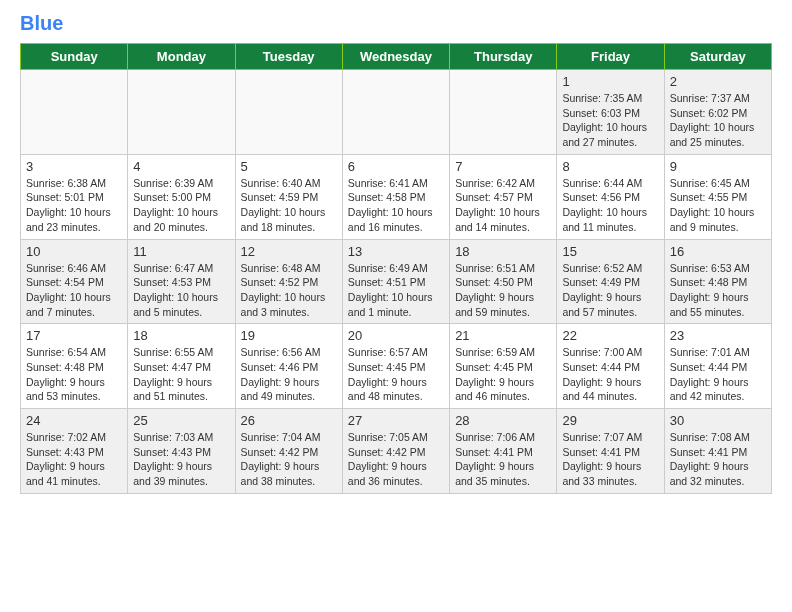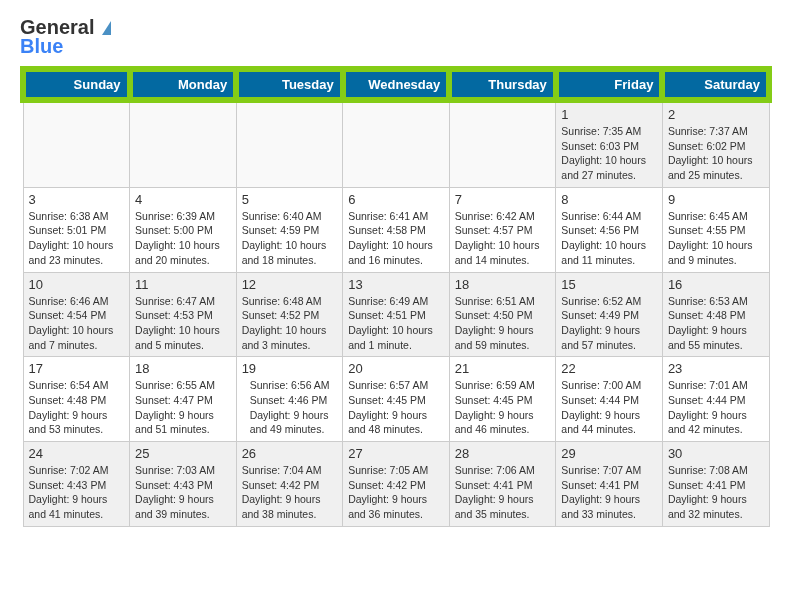--- a/index.html
+++ b/index.html
@@ -32,26 +32,26 @@
       font-size: 15px;
       color: #555;
     }
     table {
       width: 100%;
       border-collapse: collapse;
       margin: 0 10px;
       width: calc(100% - 20px);
     }
     th {
-      background: #0369a1;
+      background: #15803d;
       color: #fff;
-      text-align: right;
+      text-align: center;
       padding: 5px 6px;
       font-size: 13px;
-      border: 6px solid #84cc16;
+      border: 1px solid #84cc16;
     }
     td {
       vertical-align: top;
       padding: 4px 5px;
       border: 1px solid #ccc;
       font-size: 11px;
       color: #333;
       background: #fff;
       min-height: 70px;
       width: 14.28%;
@@ -71,26 +71,20 @@
     .day-info {
       font-size: 10.5px;
       line-height: 1.4;
     }
   </style>
 </head>
 <body>
 
 <div class="header">
   <div class="logo">
-    <div style="display:flex; align-items:center;">
-      <div style="font-size:20px; font-weight:bold; color:#333; line-height:1.15;">
-        <span style="color:#333;">General</span>
-        <span style="display:inline-block; width:0; height:0; border-left:9px solid transparent; border-right:0px solid transparent; border-bottom:14px solid #4a90c4; margin-left:2px; vertical-align:middle; margin-bottom:2px;"></span>
-      </div>
-    </div>
     <div style="font-size:20px; font-weight:bold; color:#3b82f6; margin-top:-4px;">Blue</div>
   </div>
   <div class="title-block">
     <div class="month-title"></div>
     <div class="location"></div>
   </div>
 </div>
 
 <div style="padding: 0 10px 10px 10px;">
   <table>
@@ -239,21 +233,21 @@
           </td>
           <td>
             <span class="day-num">18</span>
             <div class="day-info" style="white-space: pre-line;">Sunrise: 6:55 AM
 Sunset: 4:47 PM
 Daylight: 9 hours
 and 51 minutes.</div>
           </td>
           <td>
             <span class="day-num">19</span>
-            <div class="day-info" style="white-space: pre-line; margin-left: 8px;">Sunrise: 6:56 AM
+            <div class="day-info" style="white-space: pre-line;">Sunrise: 6:56 AM
 Sunset: 4:46 PM
 Daylight: 9 hours
 and 49 minutes.</div>
           </td>
           <td>
             <span class="day-num">20</span>
             <div class="day-info" style="white-space: pre-line;">Sunrise: 6:57 AM
 Sunset: 4:45 PM
 Daylight: 9 hours
 and 48 minutes.</div>

